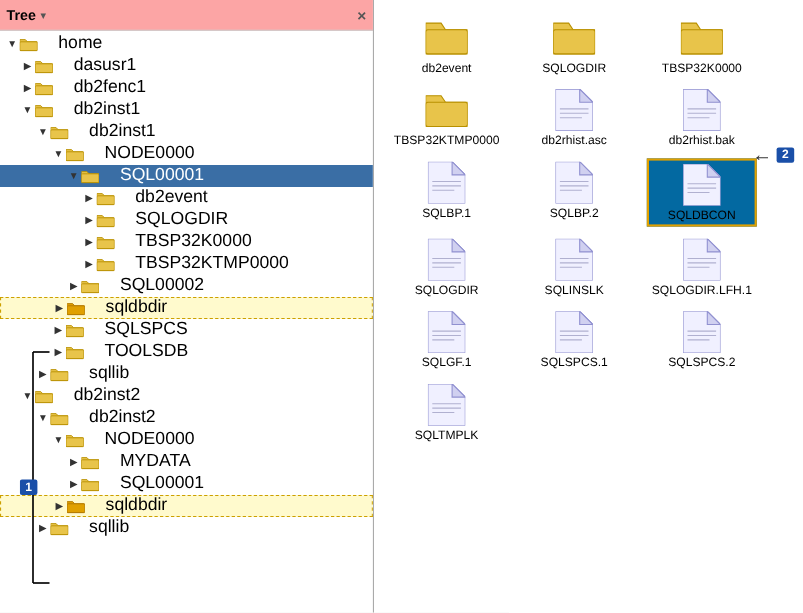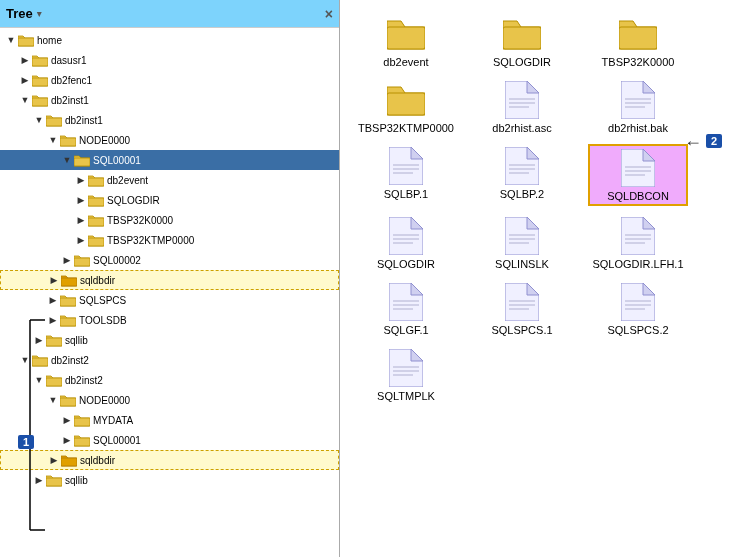--- a/index.html
+++ b/index.html
@@ -22,21 +22,21 @@
       display: flex;
       flex-direction: column;
       height: 100%;
     }
 
     .tree-header {
       display: flex;
       align-items: center;
       justify-content: space-between;
       padding: 4px 6px;
-      background: #7dd3fc;
+      background: #fca5a5;
       border-bottom: 1px solid #ccc;
       height: 28px;
     }
 
     .tree-title-area {
       display: flex;
       align-items: center;
       gap: 4px;
     }
 
@@ -109,21 +109,22 @@
       display: inline-flex;
       align-items: center;
       justify-content: center;
       width: 16px;
       height: 14px;
       flex-shrink: 0;
       margin-right: 3px;
     }
 
     .node-label {
-      font-size: 10px;
+      font-size: 16px;
+      margin-left: 16px;
     }
 
     
     .file-panel {
       flex: 1;
       background: #ffffff;
       overflow-y: auto;
       overflow-x: hidden;
       padding: 8px 12px;
       position: relative;
@@ -140,21 +141,21 @@
       display: flex;
       flex-direction: column;
       align-items: center;
       gap: 2px;
       cursor: pointer;
       padding: 2px;
     }
 
     .file-item.selected-file {
       border: 2px solid #e0a000;
-      background: #f0abfc;
+      background: #0369a1;
     }
 
     .file-icon {
       width: 40px;
       height: 40px;
       display: flex;
       align-items: center;
       justify-content: center;
     }
 

